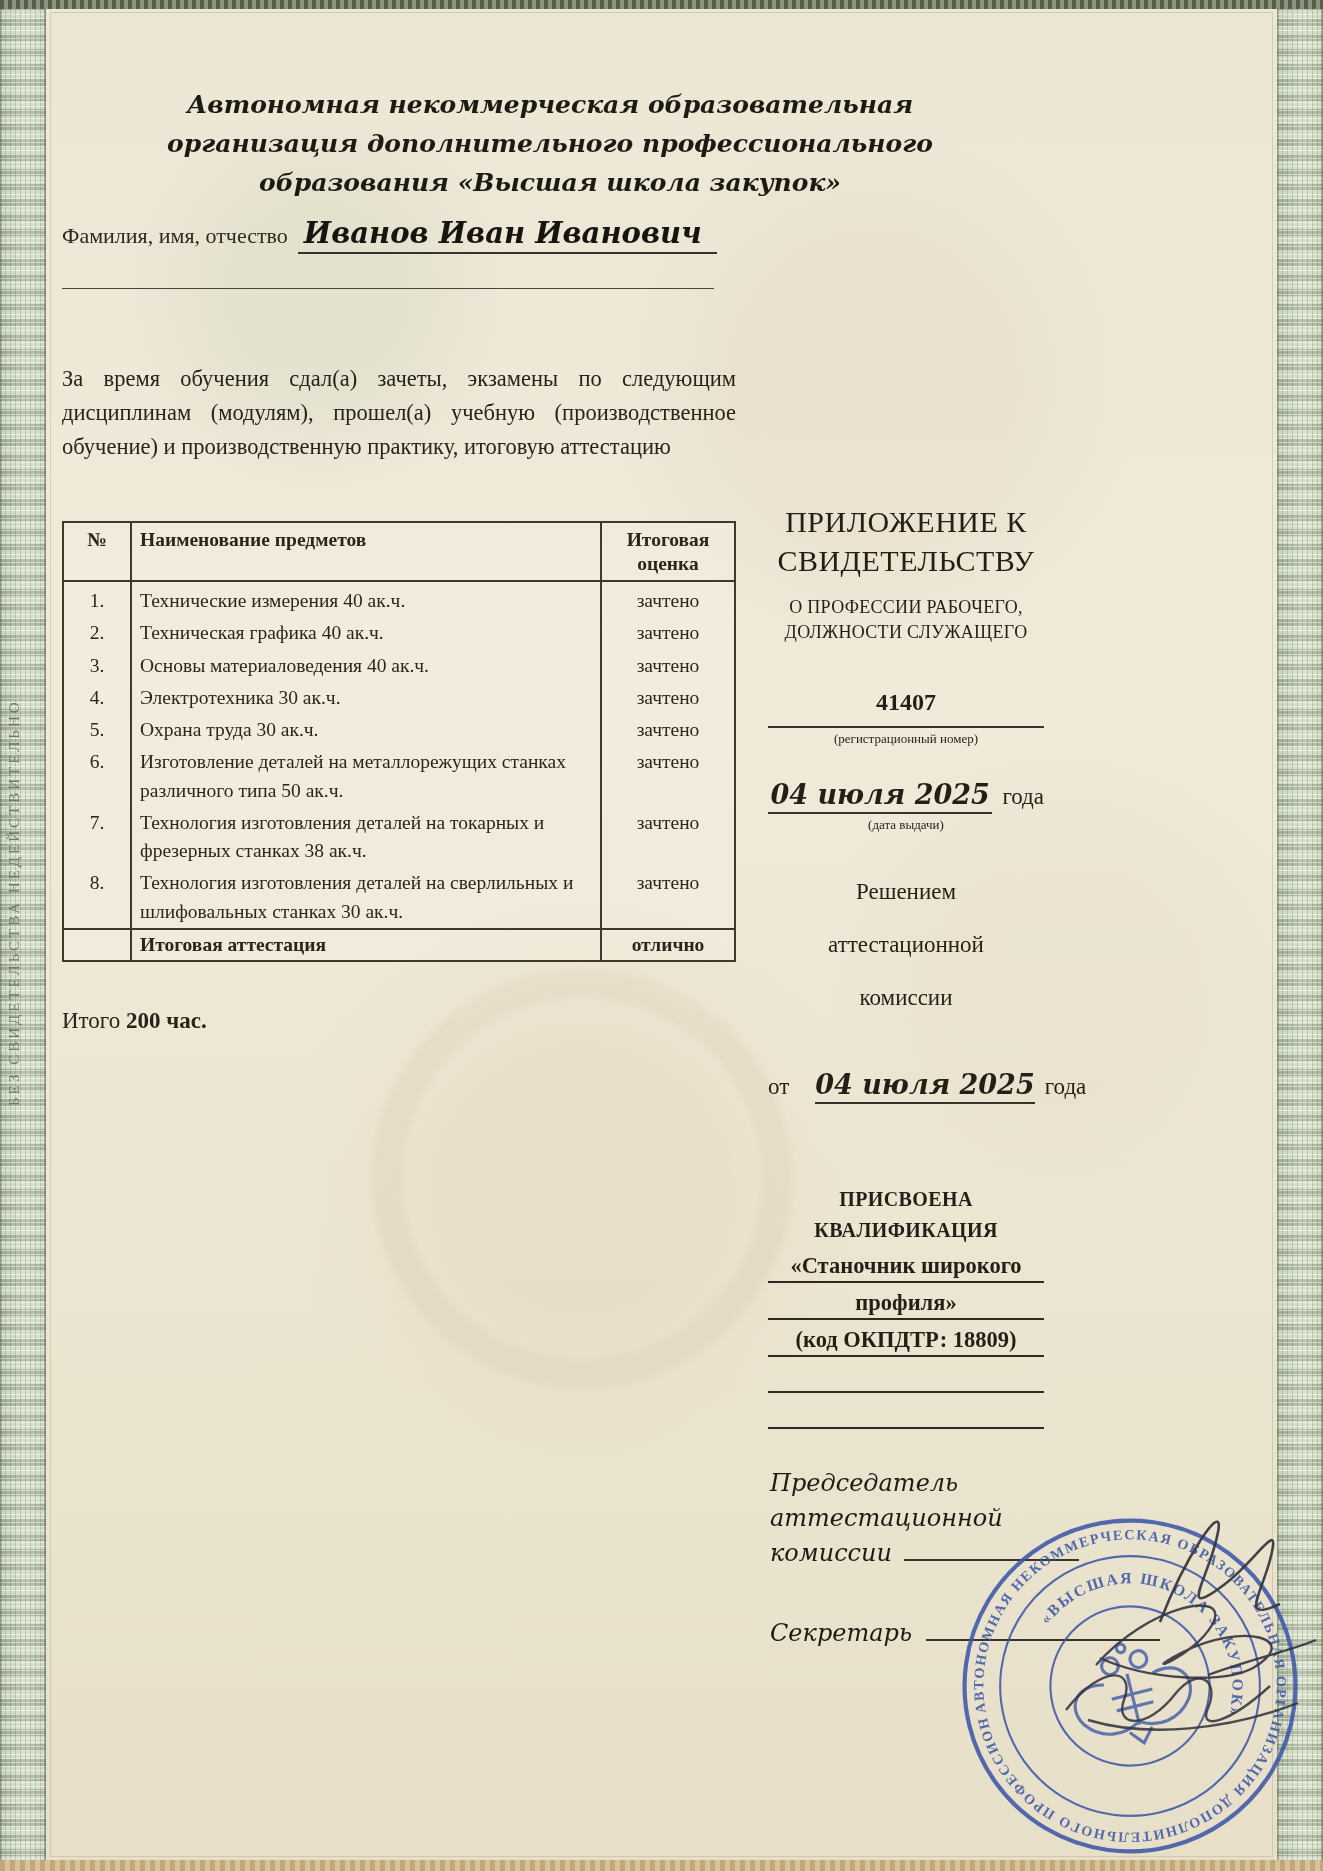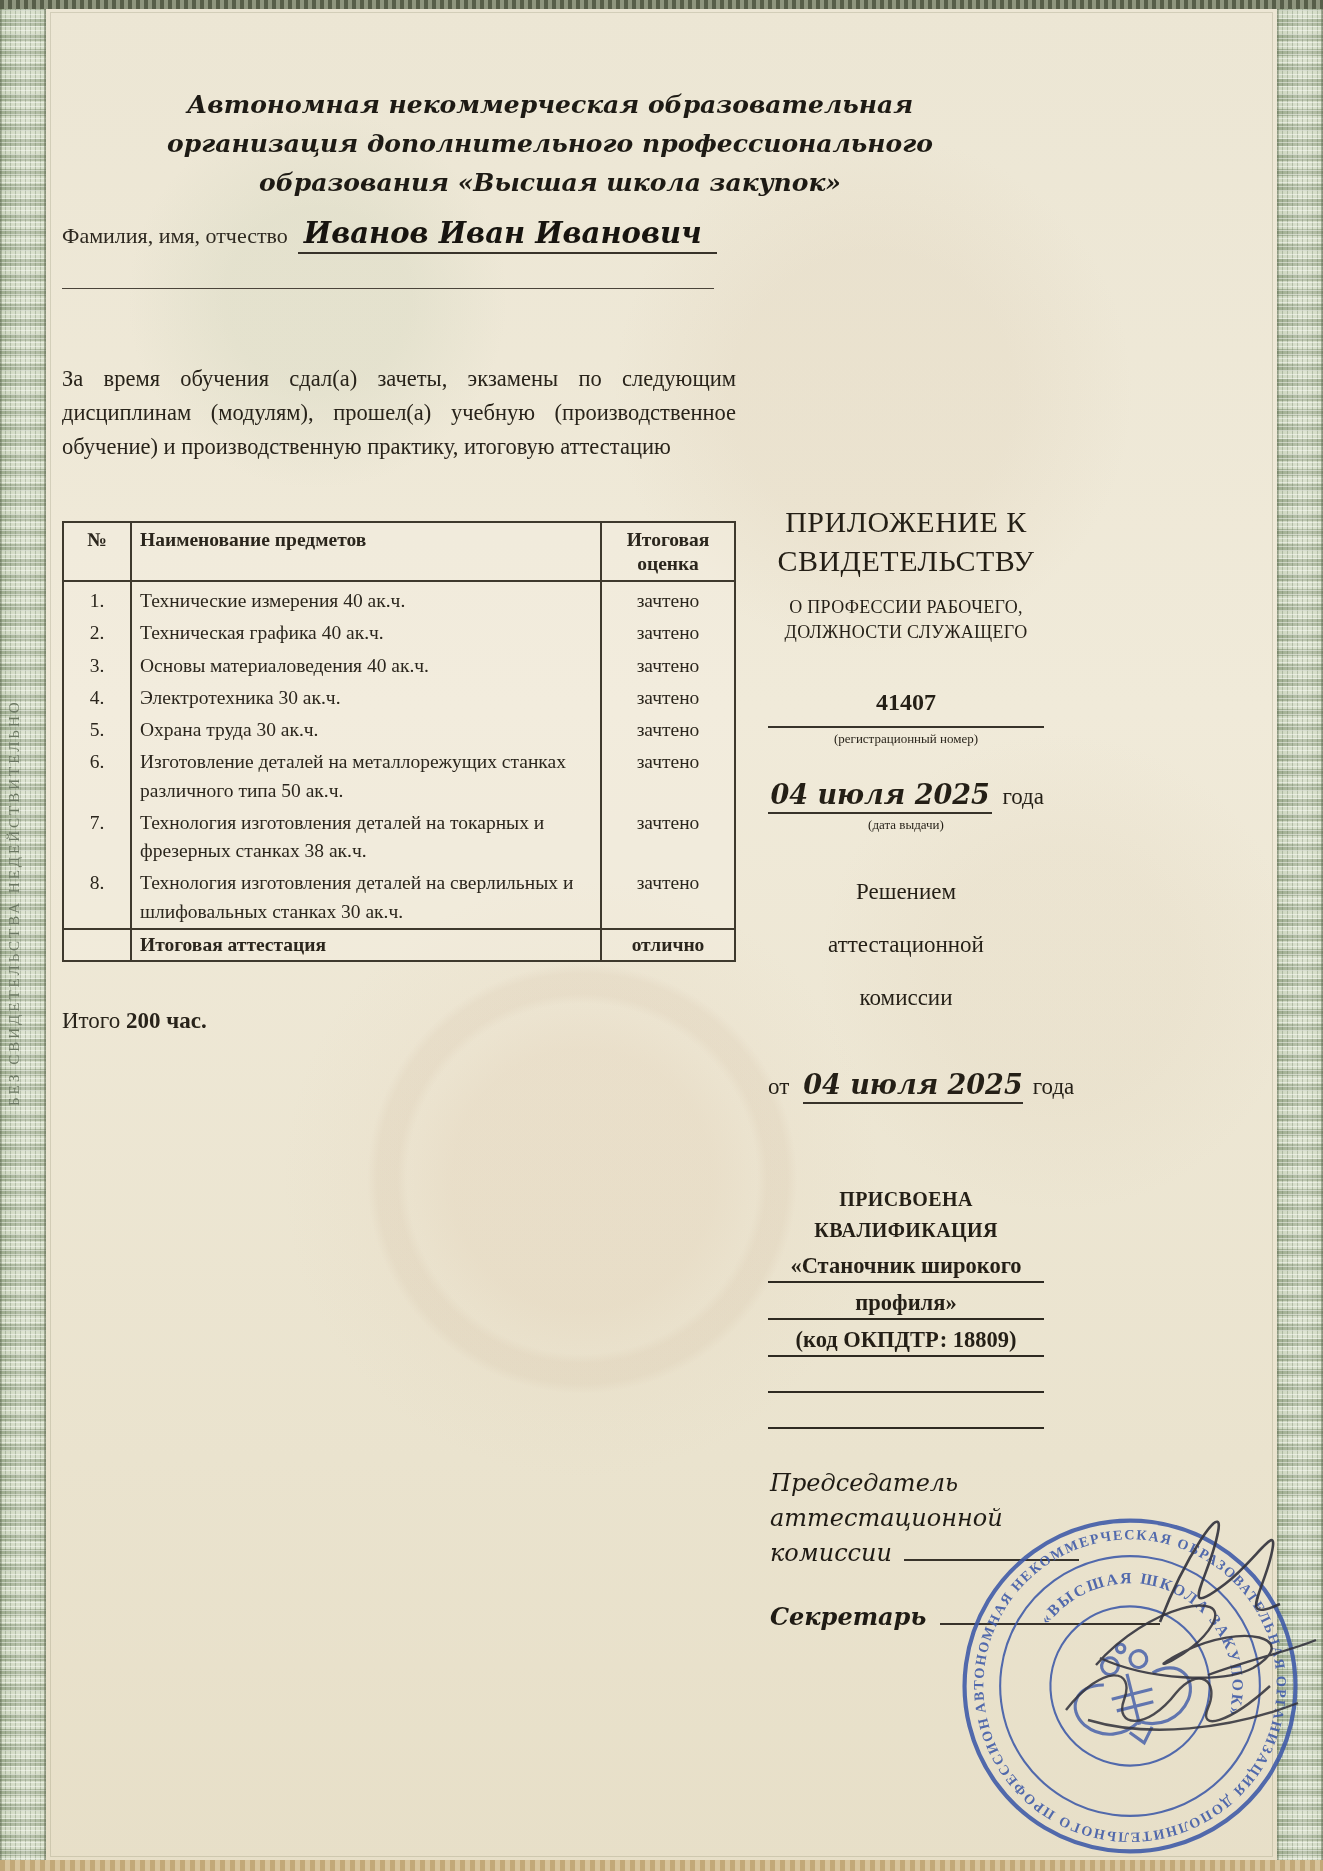--- a/index.html
+++ b/index.html
@@ -85,41 +85,41 @@
   .rp-title{font-size:30px;line-height:1.3;letter-spacing:.5px;}
   .rp-subtitle{margin-top:15px;font-size:18px;line-height:1.4;letter-spacing:.3px;}
   .rp-regnum{margin-top:44px;font-size:24px;font-weight:bold;border-bottom:2px solid #38332a;padding-bottom:10px;}
   .rp-caption{margin-top:3px;font-size:13px;}
   .line-with-suffix{display:flex;align-items:baseline;margin-top:32px;}
   .underfield{
     flex:1;border-bottom:2px solid #38332a;text-align:center;padding-bottom:2px;
     font-family:"DejaVu Serif","Liberation Serif",serif;font-style:italic;font-weight:bold;font-size:27px;white-space:nowrap;
   }
   .suffix-word{font-size:23px;margin-left:10px;white-space:nowrap;}
-  .prefix-word{font-size:23px;margin-right:14px;white-space:nowrap;}
+  .prefix-word{font-size:23px;margin-right:26px;white-space:nowrap;}
   .rp-dec{font-size:23px;}
   .rp-dec1{margin-top:46px;}
   .rp-dec2{margin-top:27px;}
   .rp-dec3{margin-top:27px;}
   .rp-fromline{margin-top:58px;}
   .rp-qh{font-weight:bold;font-size:20px;line-height:1.55;letter-spacing:.4px;}
   .rp-qh1{margin-top:80px;}
   .rp-qual{font-weight:bold;font-size:22.5px;border-bottom:2px solid #2e2a21;padding-bottom:2px;margin-top:7px;}
   .rp-blankline{height:34px;border-bottom:2px solid #2e2a21;}
 
   
   .sign-block{position:absolute;left:770px;top:1466px;width:390px;z-index:6;
     font-family:"DejaVu Serif","Liberation Serif",serif;font-style:italic;font-size:24px;color:#1f1b14;}
   .sig-lines{line-height:1.45;}
   .sig-row{display:flex;align-items:baseline;}
   .sig-line{display:inline-block;border-bottom:2px solid #38332a;height:20px;}
   .sig-line.after-kom{width:175px;margin-left:12px;}
   .row-head{margin-top:46px;}
   .row-head .sig-line{flex:1;margin-left:12px;}
-  .row-sec{margin-top:32px;font-weight:bold;}
+  .row-sec{margin-top:49px;}
   .row-sec .sig-line{flex:1;margin-left:14px;}
 
   
   .artwork{position:absolute;z-index:7;pointer-events:none;}
   #stamp{z-index:6;opacity:.88;transform:rotate(-14deg);}
 </style>
 </head>
 <body>
 
 <div id="page">

